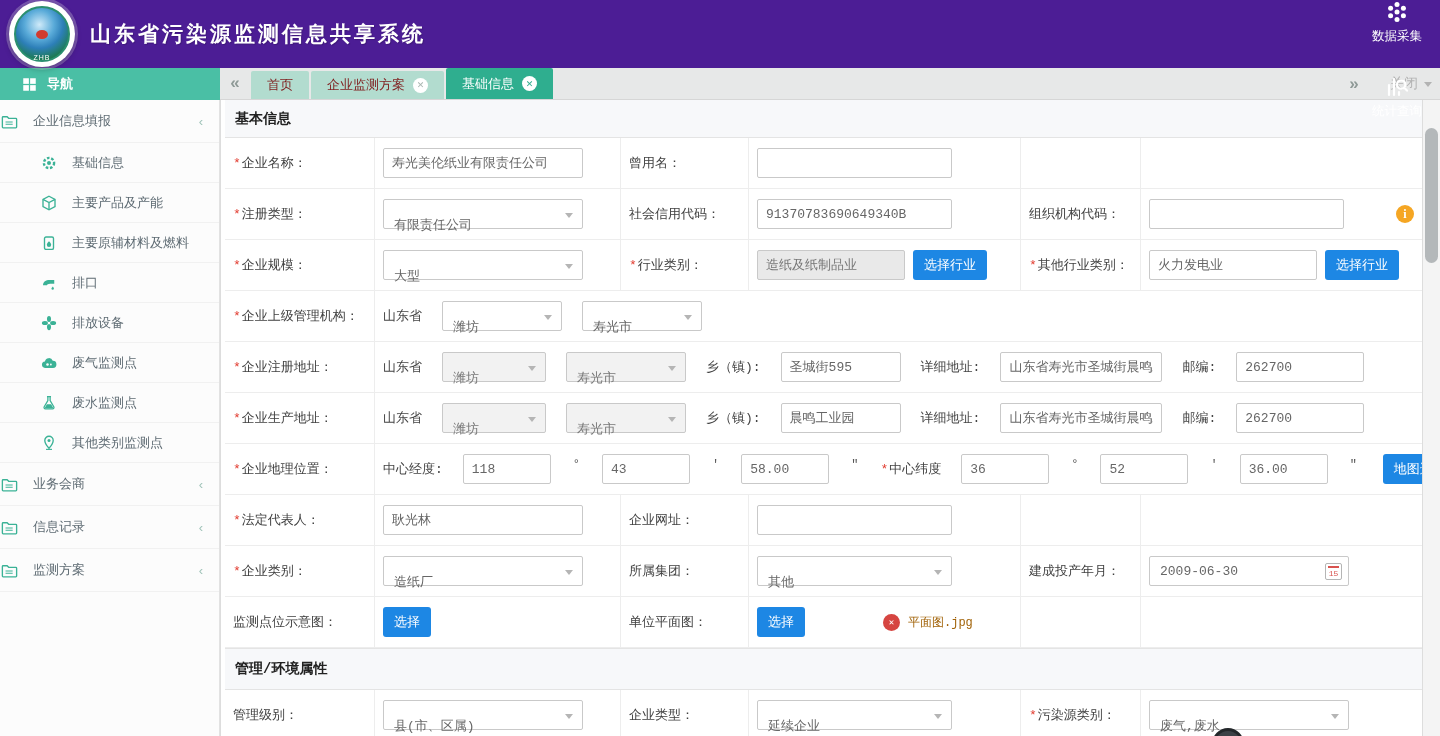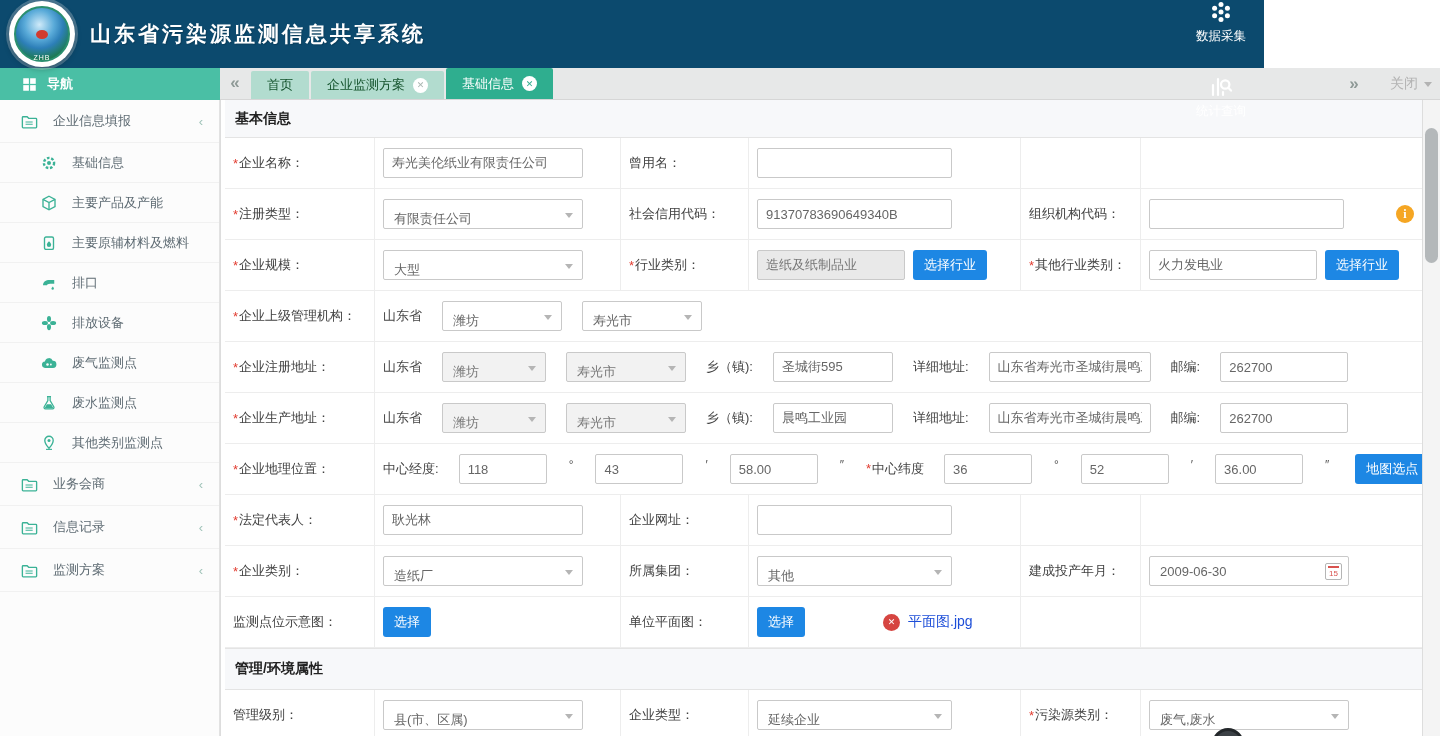--- a/index.html
+++ b/index.html
@@ -1,20 +1,20 @@
 <!DOCTYPE html>
 <html><head>
 <meta charset="utf-8">
 <style>
   * { box-sizing: border-box; margin: 0; padding: 0; }
   html,body { width:1440px; height:736px; overflow:hidden;
     font-family:"Liberation Sans","DejaVu Sans",sans-serif; background:#fff; }
 
   
-  .app-header { position:absolute; top:0; left:0; width:1264px; height:68px; background:#0c4a6e; z-index:5; }
+  .app-header { position:absolute; top:0; left:0; width:1440px; height:68px; background:#4c1d95; z-index:5; }
   .logo { position:absolute; left:9px; top:1px; width:66px; height:66px; border-radius:50%;
     background:#fff; box-shadow:0 2px 6px rgba(0,0,0,.28), 0 0 0 3px rgba(255,255,255,.25); }
   .logo-inner { position:absolute; inset:5px; border-radius:50%; border:2px solid #2b8f6f;
     background:radial-gradient(circle at 45% 32%, #cfeaf9 0%, #5aabd9 32%, #2d7fb8 52%, #1d7a4f 78%, #14513a 100%); }
   .logo-inner::after { content:""; position:absolute; left:50%; top:42%; width:12px; height:9px; margin-left:-6px;
     border-radius:50%; background:#d23b2f; }
   .logo-txt { position:absolute; bottom:6px; width:100%; text-align:center; font-size:7px; color:#fff; letter-spacing:1px; }
   .app-title { position:absolute; left:90px; top:0; height:68px; display:flex; align-items:center;
     color:#fff; font-size:21px; font-weight:bold; letter-spacing:3px; text-shadow:1px 1px 1px rgba(0,0,0,.18); }
   .header-actions { position:absolute; right:18px; top:0; height:68px; display:flex; gap:30px; align-items:center;flex-direction:column; }
@@ -25,66 +25,66 @@
   
   .nav-head { position:absolute; top:68px; left:0; width:220px; height:32px; background:#4abfa5;
     display:flex; align-items:center; padding-left:22px; gap:10px; color:#fff; font-size:13px; font-weight:bold; z-index:4;}
   .tab-bar { position:absolute; top:68px; left:220px; width:1220px; height:32px; background:#e7e8e8;
     border-bottom:1px solid #d6d6d6; display:flex; align-items:flex-end; z-index:4; }
   .tab-scroll { width:30px; height:32px; display:flex; align-items:center; justify-content:center;
     color:#8f9a97; font-size:17px; font-weight:bold; cursor:pointer; }
   .tab-scroll.left::before { content:"\00AB"; }
   .tab-scroll.right::before { content:"\00BB"; }
   .tab { height:28px; margin:0 1px; padding:0 16px; display:flex; align-items:center; gap:8px;
-    background:#b2dccf; color:#14532d; font-size:13px; border-radius:2px 2px 0 0; cursor:pointer; }
+    background:#b2dccf; color:#7f1d1d; font-size:13px; border-radius:2px 2px 0 0; cursor:pointer; }
   .tab.active { height:31px; background:#2fae8f; color:#fff; }
   .tclose { width:15px; height:15px; border-radius:50%; background:#fff; display:flex; align-items:center;
     justify-content:center; font-size:9px; color:#a9b6b1; cursor:pointer; }
   .tclose::before { content:"\2715"; }
   .tab.active .tclose { color:#2fae8f; font-weight:bold; }
   .tab-bar-right { position:absolute; right:8px; top:0; height:32px; display:flex; align-items:center; gap:21px; }
   .close-menu { display:flex; align-items:center; gap:6px; color:#b3b3b3; font-size:14px; cursor:pointer; }
   .caret-down { width:0; height:0; border-left:4px solid transparent; border-right:4px solid transparent;
     border-top:5px solid #b3b3b3; }
 
   
   .sidebar { position:absolute; top:100px; left:0; width:220px; bottom:0; background:#fcfcfc;
     border-right:1px solid #e2e2e2; }
   .s-item { position:relative; display:flex; align-items:center; gap:14px; font-size:13px; color:#5e6b73;
     border-bottom:1px solid #f1f1f1; cursor:pointer; }
-  .s-group { height:43px; padding-left:20px; }
+  .s-group { height:43px; }
   .s-sub   { height:40px; padding-left:40px; }
   .s-chev  { position:absolute; right:16px; color:#9fc3b8; font-size:13px; }
   .s-chev::before { content:"\2039"; }
   .sicon { color:#3bb296; display:flex; }
   .sicon svg { display:block; }
 
   
   .content { position:absolute; top:100px; left:220px; right:18px; bottom:0; background:#fff;
-    border-left:1px solid #ddd; padding-left:4px; overflow:hidden; }
+    border-left:1px solid #ddd; padding-left:4px; overflow:hidden;font-family:Liberation Mono, monospace; }
   .section-hd { height:38px; background:#f7f8fa; border-bottom:1px solid #e4e4e4; display:flex;
     align-items:center; padding-left:10px; font-size:14px; font-weight:bold; color:#222; }
   .section-hd.second { border-top:1px solid #e4e4e4; height:42px; }
   .frow { display:grid; grid-template-columns:150px 246px 128px 272px 120px 1fr; height:51px;
     border-bottom:1px solid #ededed; }
   .cell { display:flex; align-items:center; padding:0 8px; border-right:1px solid #ededed; min-width:0; }
   .cell:last-child { border-right:none; }
   .cell.span5 { grid-column:2 / 7; gap:20px; }
   .lbl { font-size:13px; color:#404040; }
   .req { color:#e23c30; margin-right:1px; font-size:13px; }
   .iltxt { font-size:13px; color:#444; white-space:nowrap; }
   .sym { font-size:12px; color:#555; margin:0 2px 8px 2px; }
 
   .inp { height:30px; border:1px solid #c9c9c9; border-radius:2px; padding:0 8px; font-size:13px;
     color:#666; background:#fff; outline:none; font-family:inherit; }
   .inp.ro { background:#e9e9e9; color:#777; }
   .w200{width:200px;} .w195{width:195px;} .w168{width:168px;} .w162{width:162px;}
   .w148{width:148px;} .w128{width:128px;} .w120{width:120px;} .w104{width:104px;} .w88{width:88px;}
   .select { position:relative; height:30px; border:1px solid #c9c9c9; border-radius:2px;
-    display:flex; align-items:flex-end; padding:16px 24px 0 10px; font-size:13px; color:#666; background:#fff; cursor:pointer; }
+    display:flex; align-items:flex-start; padding:16px 24px 0 10px; font-size:13px; color:#666; background:#fff; cursor:pointer; }
   .select::after { content:""; position:absolute; right:9px; top:13px; width:0; height:0;
     border-left:4.5px solid transparent; border-right:4.5px solid transparent; border-top:5.5px solid #b5b5b5; }
   .select.dis { background:#f2f2f2; color:#777; }
   .btn { height:30px; padding:0 11px; background:#1d87e4; color:#fff; border:none; border-radius:3px;
     font-size:13px; font-family:inherit; cursor:pointer; white-space:nowrap; }
   .ml8{margin-left:8px;} .ml4{margin-left:4px;}
 
   .datebox { position:relative; width:200px; height:30px; border:1px solid #c9c9c9; border-radius:2px;
     display:flex; align-items:center; padding:0 28px 0 10px; font-size:13px; color:#666; background:#fff; }
   .cal-icon { position:absolute; right:6px; top:6px; width:17px; height:17px; border:1px solid #b5b5b5;
@@ -93,21 +93,21 @@
   .cal-icon::before { content:"15"; line-height:11px; }
   .cal-icon::after { content:""; position:absolute; top:2px; left:2px; right:2px; height:2px; background:#d9534f; }
 
   .info-icon { width:18px; height:18px; border-radius:50%; background:#f5a623; color:#fff;
     font-weight:bold; font-size:12px; display:flex; align-items:center; justify-content:center;
     margin-left:auto; cursor:pointer; font-family:"Liberation Serif","DejaVu Serif",serif; }
   .info-icon::before { content:"i"; }
   .del-icon { width:17px; height:17px; border-radius:50%; background:#d64541; color:#fff; font-size:9px;
     font-weight:bold; display:flex; align-items:center; justify-content:center; cursor:pointer; }
   .del-icon::before { content:"\2715"; }
-  .file-name { font-size:14px; color:#1d4ed8; margin-left:8px; }
+  .file-name { font-size:12px; color:#a16207; margin-left:8px; }
 
   
   .v-scroll { position:absolute; top:100px; right:0; width:18px; bottom:0; background:#f4f4f4;
     border-left:1px solid #ddd; }
   .v-thumb { position:absolute; top:28px; left:2px; width:13px; height:135px; border-radius:7px;
     background:#b4b8ba; cursor:pointer; }
 
   
   .float-circle { position:absolute; left:1212px; top:728px; width:32px; height:32px; border-radius:50%;
     background:#3c4146; border:3px solid #23272a; z-index:6; }

